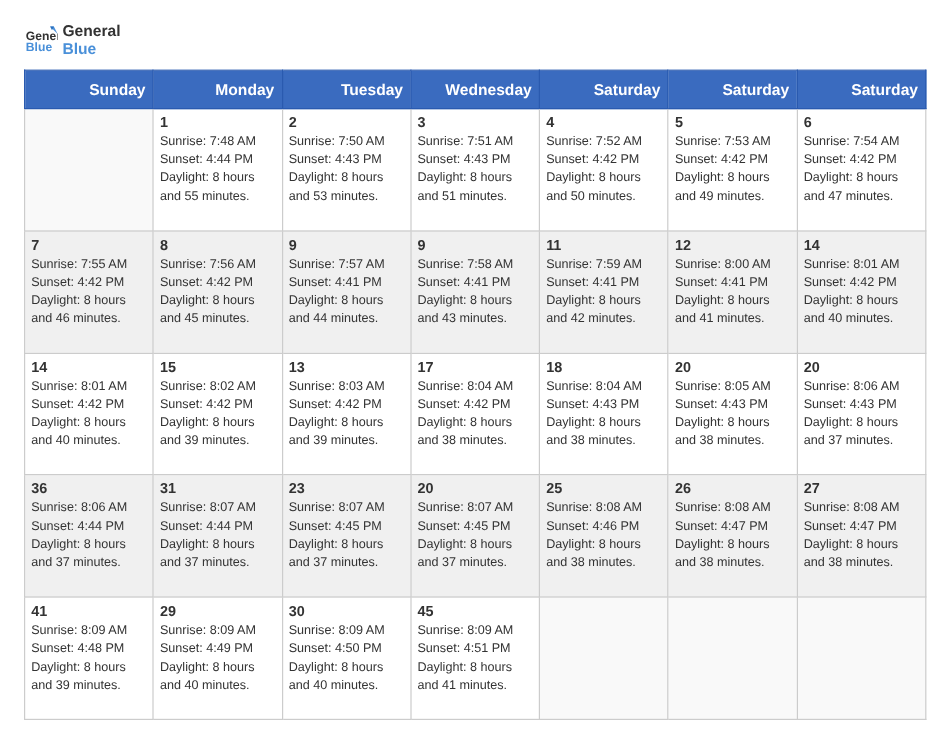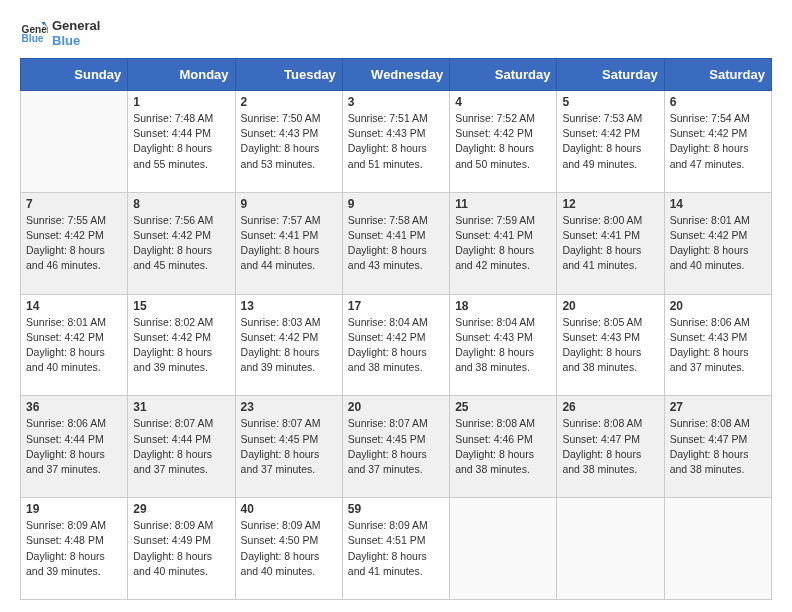--- a/index.html
+++ b/index.html
@@ -233,33 +233,33 @@
             <span class="day-num">26</span>
             <div class="day-info">Sunrise: 8:08 AM<br>Sunset: 4:47 PM<br>Daylight: 8 hours<br>and 38 minutes.</div>
           </td>
           <td>
             <span class="day-num">27</span>
             <div class="day-info">Sunrise: 8:08 AM<br>Sunset: 4:47 PM<br>Daylight: 8 hours<br>and 38 minutes.</div>
           </td>
         </tr>
         <tr>
           <td>
-            <span class="day-num">19</span>
+            <span class="day-num">41</span>
             <div class="day-info">Sunrise: 8:09 AM<br>Sunset: 4:48 PM<br>Daylight: 8 hours<br>and 39 minutes.</div>
           </td>
           <td>
             <span class="day-num">29</span>
             <div class="day-info">Sunrise: 8:09 AM<br>Sunset: 4:49 PM<br>Daylight: 8 hours<br>and 40 minutes.</div>
           </td>
           <td>
-            <span class="day-num">40</span>
+            <span class="day-num">30</span>
             <div class="day-info">Sunrise: 8:09 AM<br>Sunset: 4:50 PM<br>Daylight: 8 hours<br>and 40 minutes.</div>
           </td>
           <td>
-            <span class="day-num">59</span>
+            <span class="day-num">45</span>
             <div class="day-info">Sunrise: 8:09 AM<br>Sunset: 4:51 PM<br>Daylight: 8 hours<br>and 41 minutes.</div>
           </td>
           <td class="empty"></td>
           <td class="empty"></td>
           <td class="empty"></td>
         </tr>
       </tbody>
   </table>
 </div>
 

